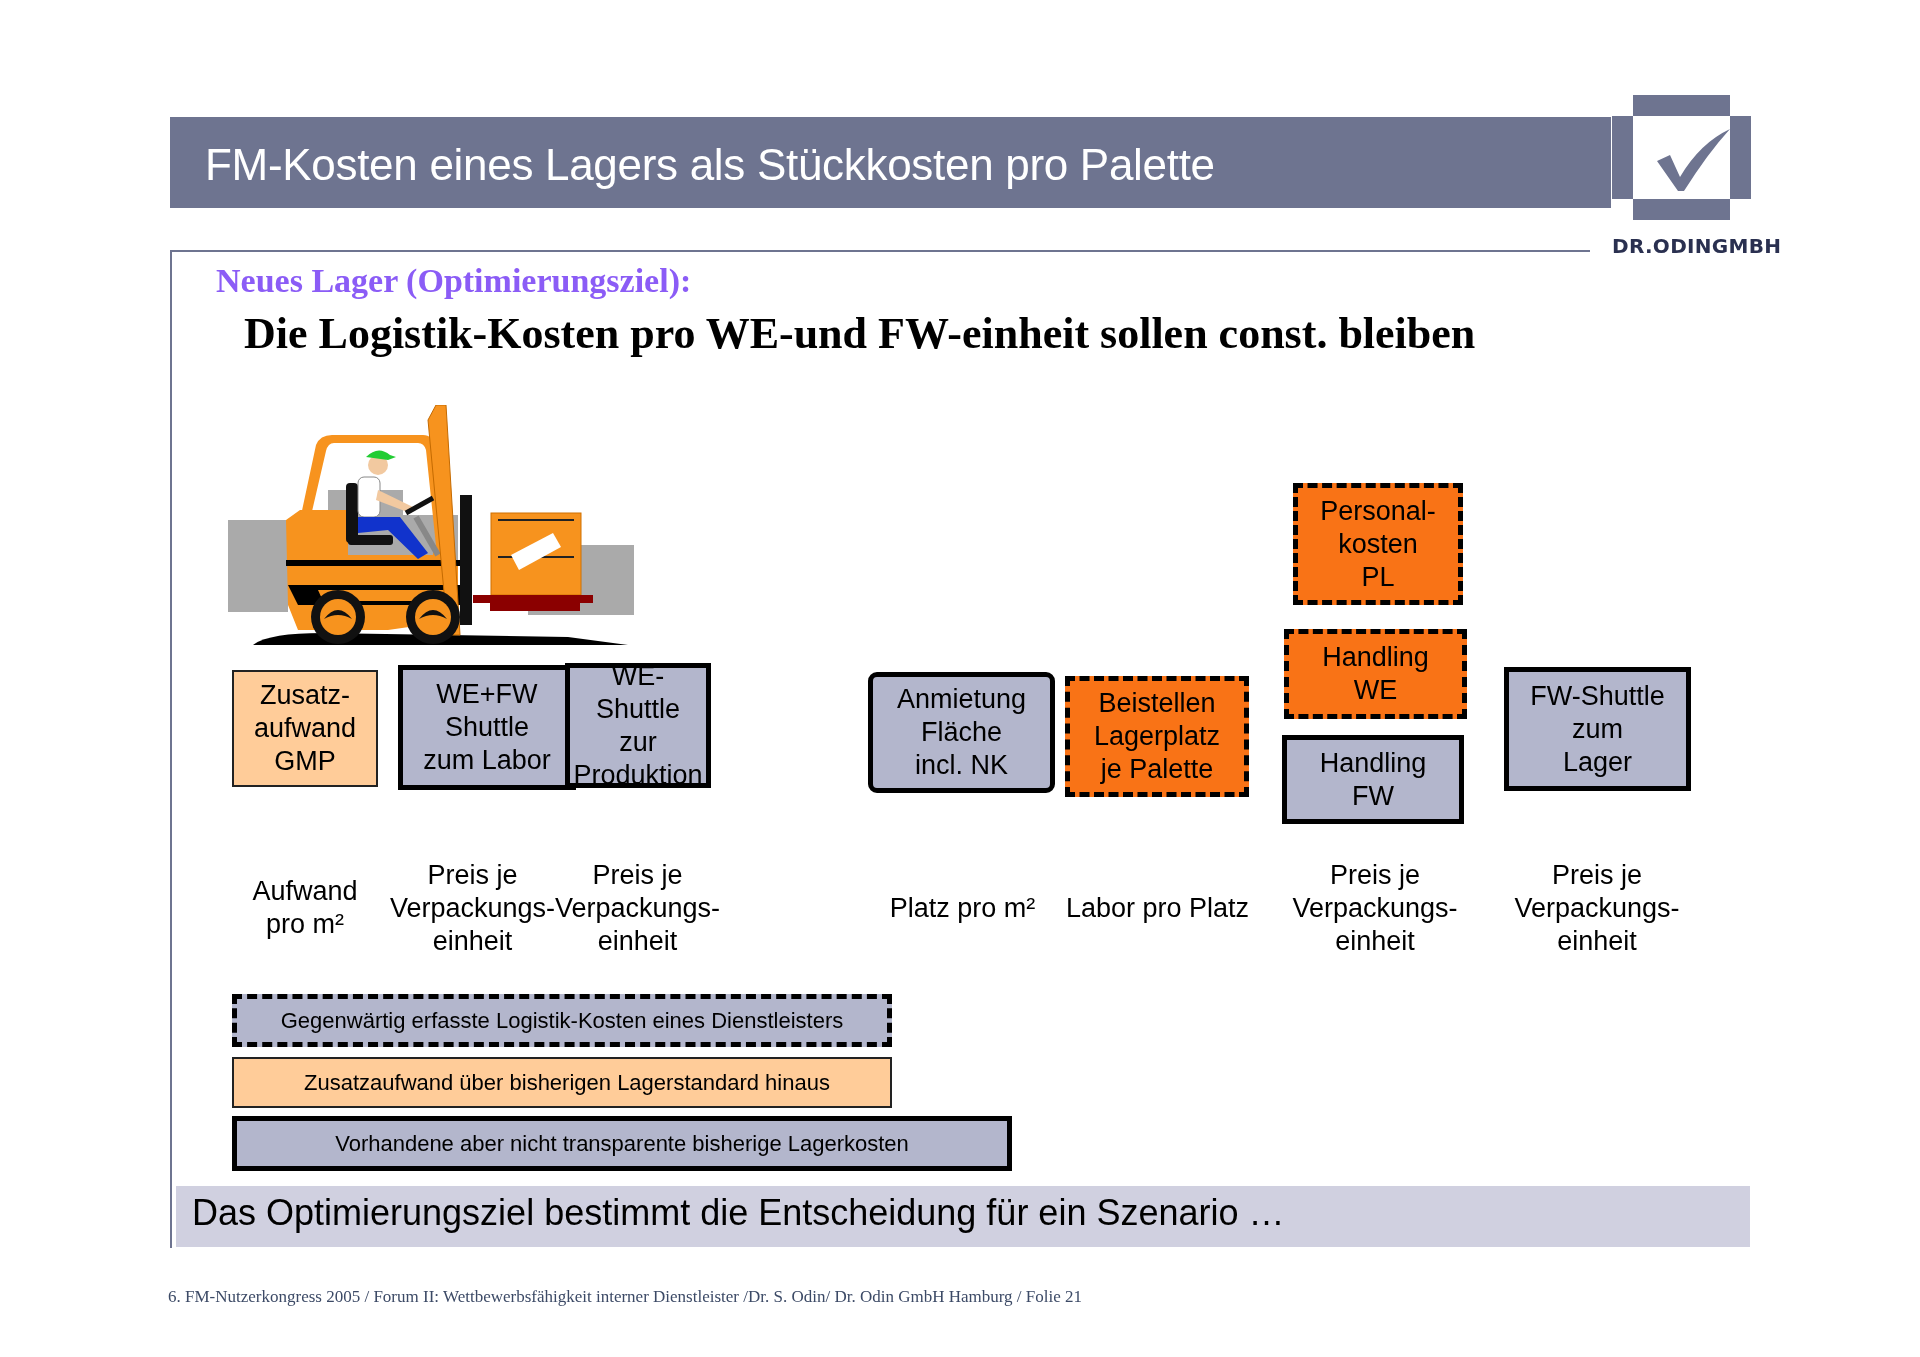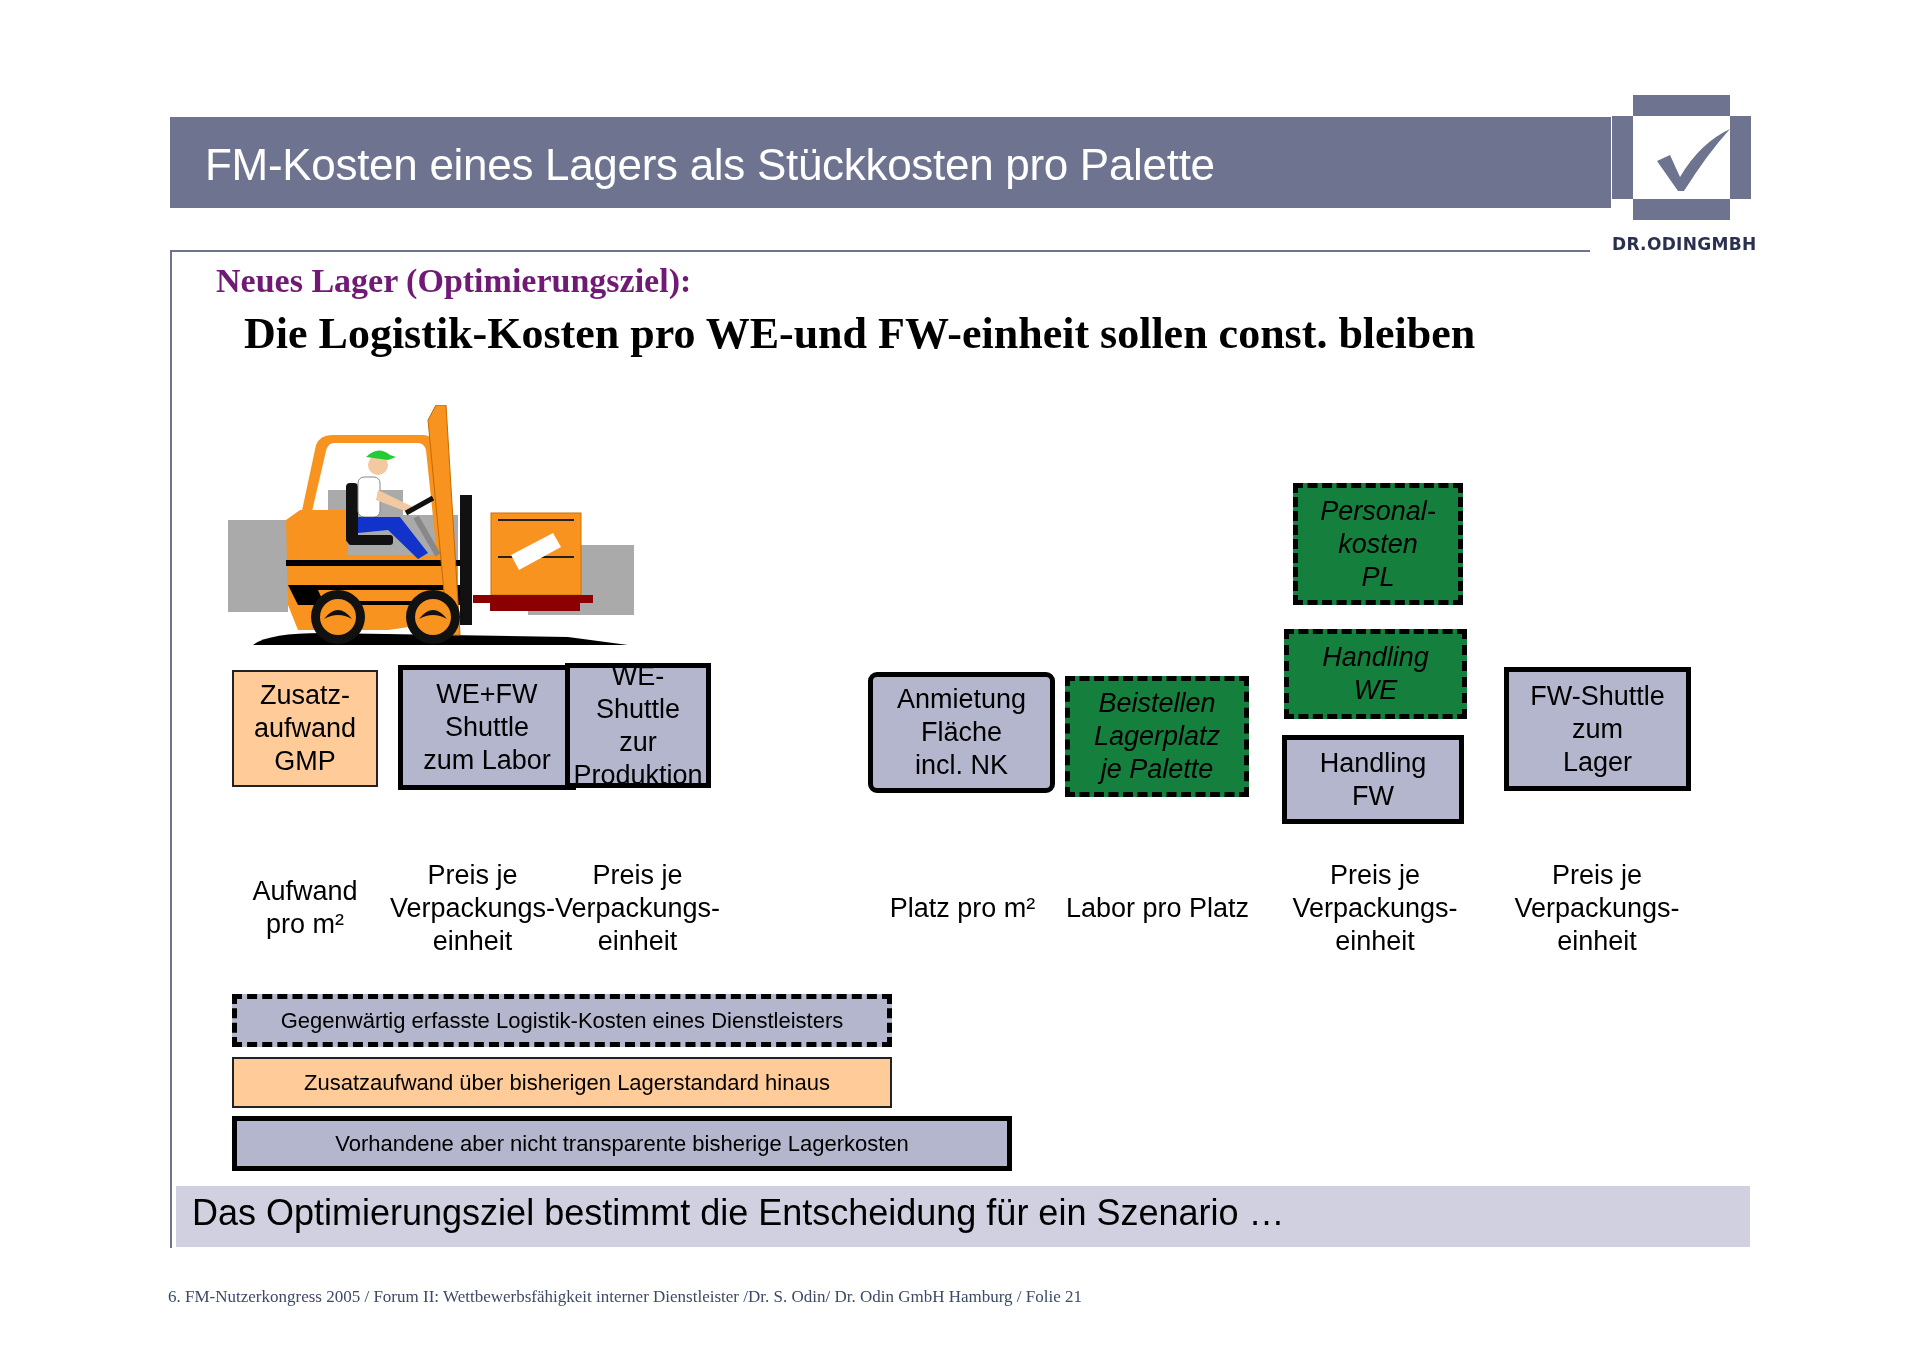--- a/index.html
+++ b/index.html
@@ -7,33 +7,33 @@
   .abs { position: absolute; }
 
   
   .header-bar { left: 170px; top: 117px; width: 1441px; height: 91px; background: #6E7490; }
   .header-title { left: 205px; top: 140px; color: #ffffff; font-size: 44px; font-family: "Liberation Sans", sans-serif; white-space: nowrap; letter-spacing: -0.3px; }
   .hrule { left: 170px; top: 250px; width: 1420px; height: 2px; background: #6E7490; }
   .vrule { left: 170px; top: 250px; width: 2px; height: 998px; background: #6E7490; }
 
   
   .logo { left: 1612px; top: 95px; width: 143px; height: 125px; }
-  .logo-text { left: 1612px; top: 234px; width: 160px; color: #2a3050; font-size: 17px; font-weight: bold; font-family: "DejaVu Sans", sans-serif; letter-spacing: 0.3px; white-space: nowrap; }
+  .logo-text { left: 1612px; top: 234px; width: 160px; color: #2a3050; font-size: 20px; font-weight: bold; font-family: "DejaVu Sans", sans-serif; letter-spacing: 0.3px; white-space: nowrap; }
 
   
-  .sub1 { left: 216px; top: 262px; font-family: "Liberation Serif", serif; font-weight: bold; font-size: 34px; color: #701a75; white-space: nowrap; }
+  .sub1 { left: 216px; top: 262px; font-family: "Liberation Serif", serif; font-weight: bold; font-size: 34px; color: #8b5cf6; white-space: nowrap; }
   .sub2 { left: 216px; top: 308px; font-family: "Liberation Serif", serif; font-weight: bold; font-size: 44px; color: #000; white-space: nowrap; margin-left: 28px; }
 
   
   .forklift { left: 228px; top: 405px; width: 424px; height: 245px; }
 
   
   .box { position: absolute; box-sizing: border-box; display: flex; align-items: center; justify-content: center; text-align: center; font-size: 27px; line-height: 33px; color: #000; white-space: pre-line; }
   .box.solid { background: #B3B6CC; border: 5px solid #000; }
-  .box.dashed { background: #15803d; border: 5px dashed #000; font-style: italic; }
+  .box.dashed { background: #f97316; border: 5px dashed #000; }
   .box.orange { background: #FFCC99; border: 2px solid #222; }
 
   .price { position: absolute; text-align: center; font-size: 27px; line-height: 33px; color: #000; white-space: pre-line; display: flex; align-items: center; justify-content: center; }
 
   
   .legend { position: absolute; box-sizing: border-box; display: flex; align-items: center; justify-content: center; font-size: 22px; color: #000; white-space: nowrap; }
   .legend.dashed { background: #B3B6CC; border: 5px dashed #000; }
   .legend.orange { background: #FFCC99; border: 2px solid #222; }
   .legend.solid { background: #B3B6CC; border: 5px solid #000; }
 

